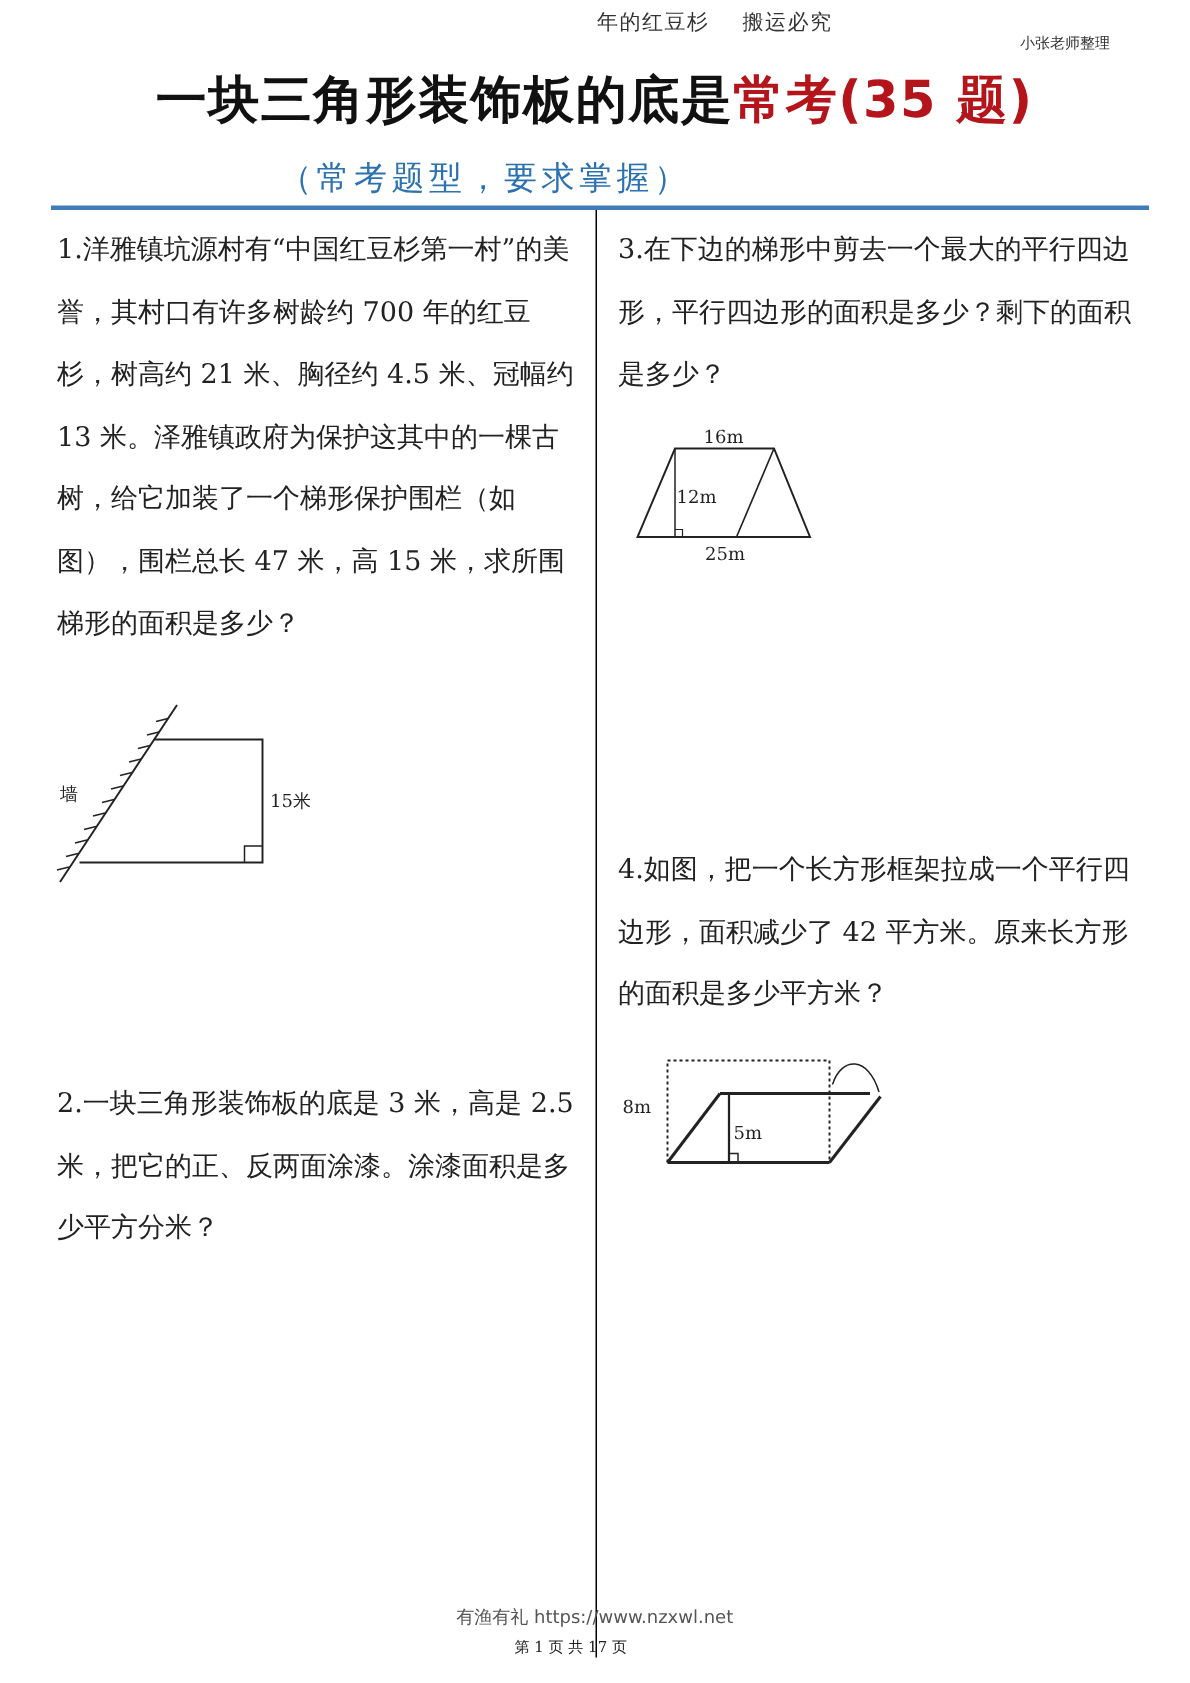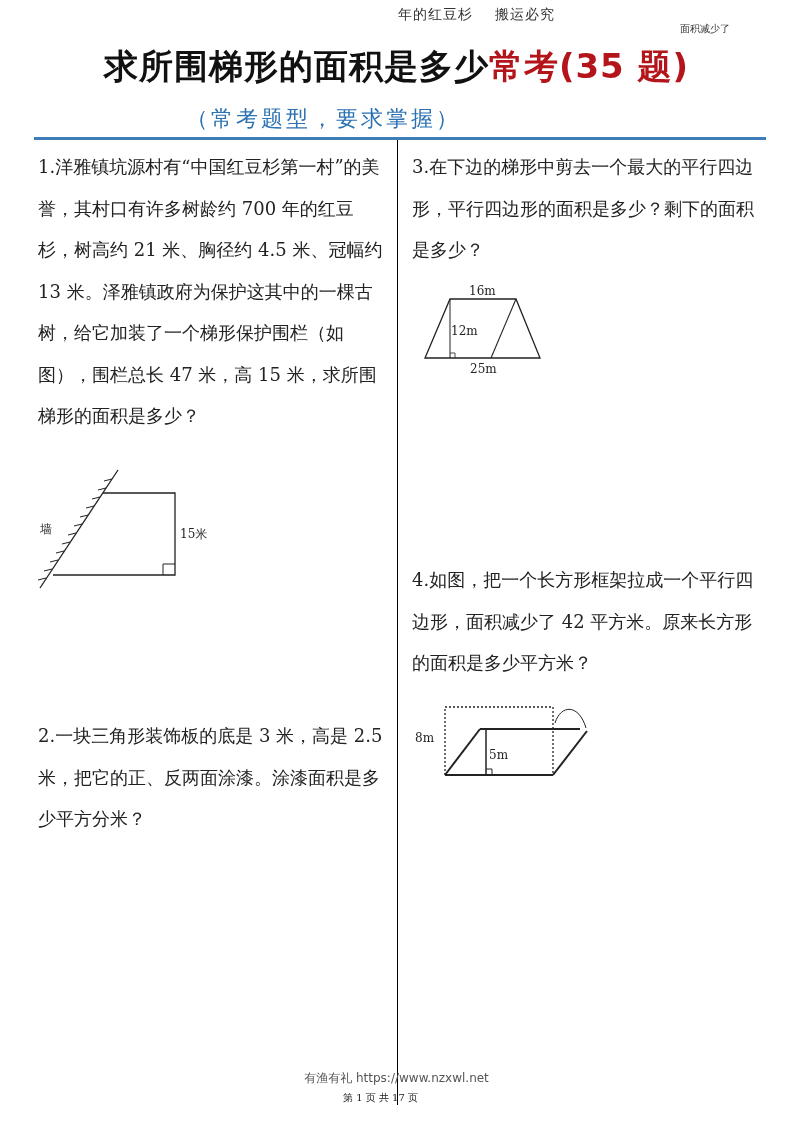--- a/index.html
+++ b/index.html
@@ -24,24 +24,24 @@
   .footer-url { left: 0; width: 793px; top: 1070px; text-align: center; font-size: 12px; color: #555;
                 font-family: "DejaVu Sans", "Liberation Sans", sans-serif; }
   .footer-page { left: 0; width: 761px; top: 1091px; text-align: center; font-size: 10px; color: #222; }
 </style>
 </head>
 <body>
 
 <div class="abs top-watermark">
   <span>年的红豆杉</span><span>搬运必究</span>
 </div>
-<div class="abs author">面积减少了</div>
+<div class="abs author">小张老师整理</div>
 
 <div class="abs title">
-  <span>求所围梯形的面积是多少</span><span class="accent">常考(35 题)</span>
+  <span>一块三角形装饰板的底是</span><span class="accent">常考(35 题)</span>
 </div>
 <div class="abs subtitle">（常考题型，要求掌握）</div>
 <div class="abs rule"></div>
 <div class="abs col-divider"></div>
 
 <div class="abs q q1">
   <span>1.</span><span>洋雅镇坑源村有“中国红豆杉第一村”的美誉，其村口有许多树龄约 700 年的红豆杉，树高约 21 米、胸径约 4.5 米、冠幅约 13 米。泽雅镇政府为保护这其中的一棵古树，给它加装了一个梯形保护围栏（如图），围栏总长 47 米，高 15 米，求所围梯形的面积是多少？</span>
 </div>
 <svg class="abs" style="left:30px;top:460px" width="200" height="130">
   <line x1="10" y1="128" x2="88" y2="10" stroke="#222" stroke-width="1.3"></line>

